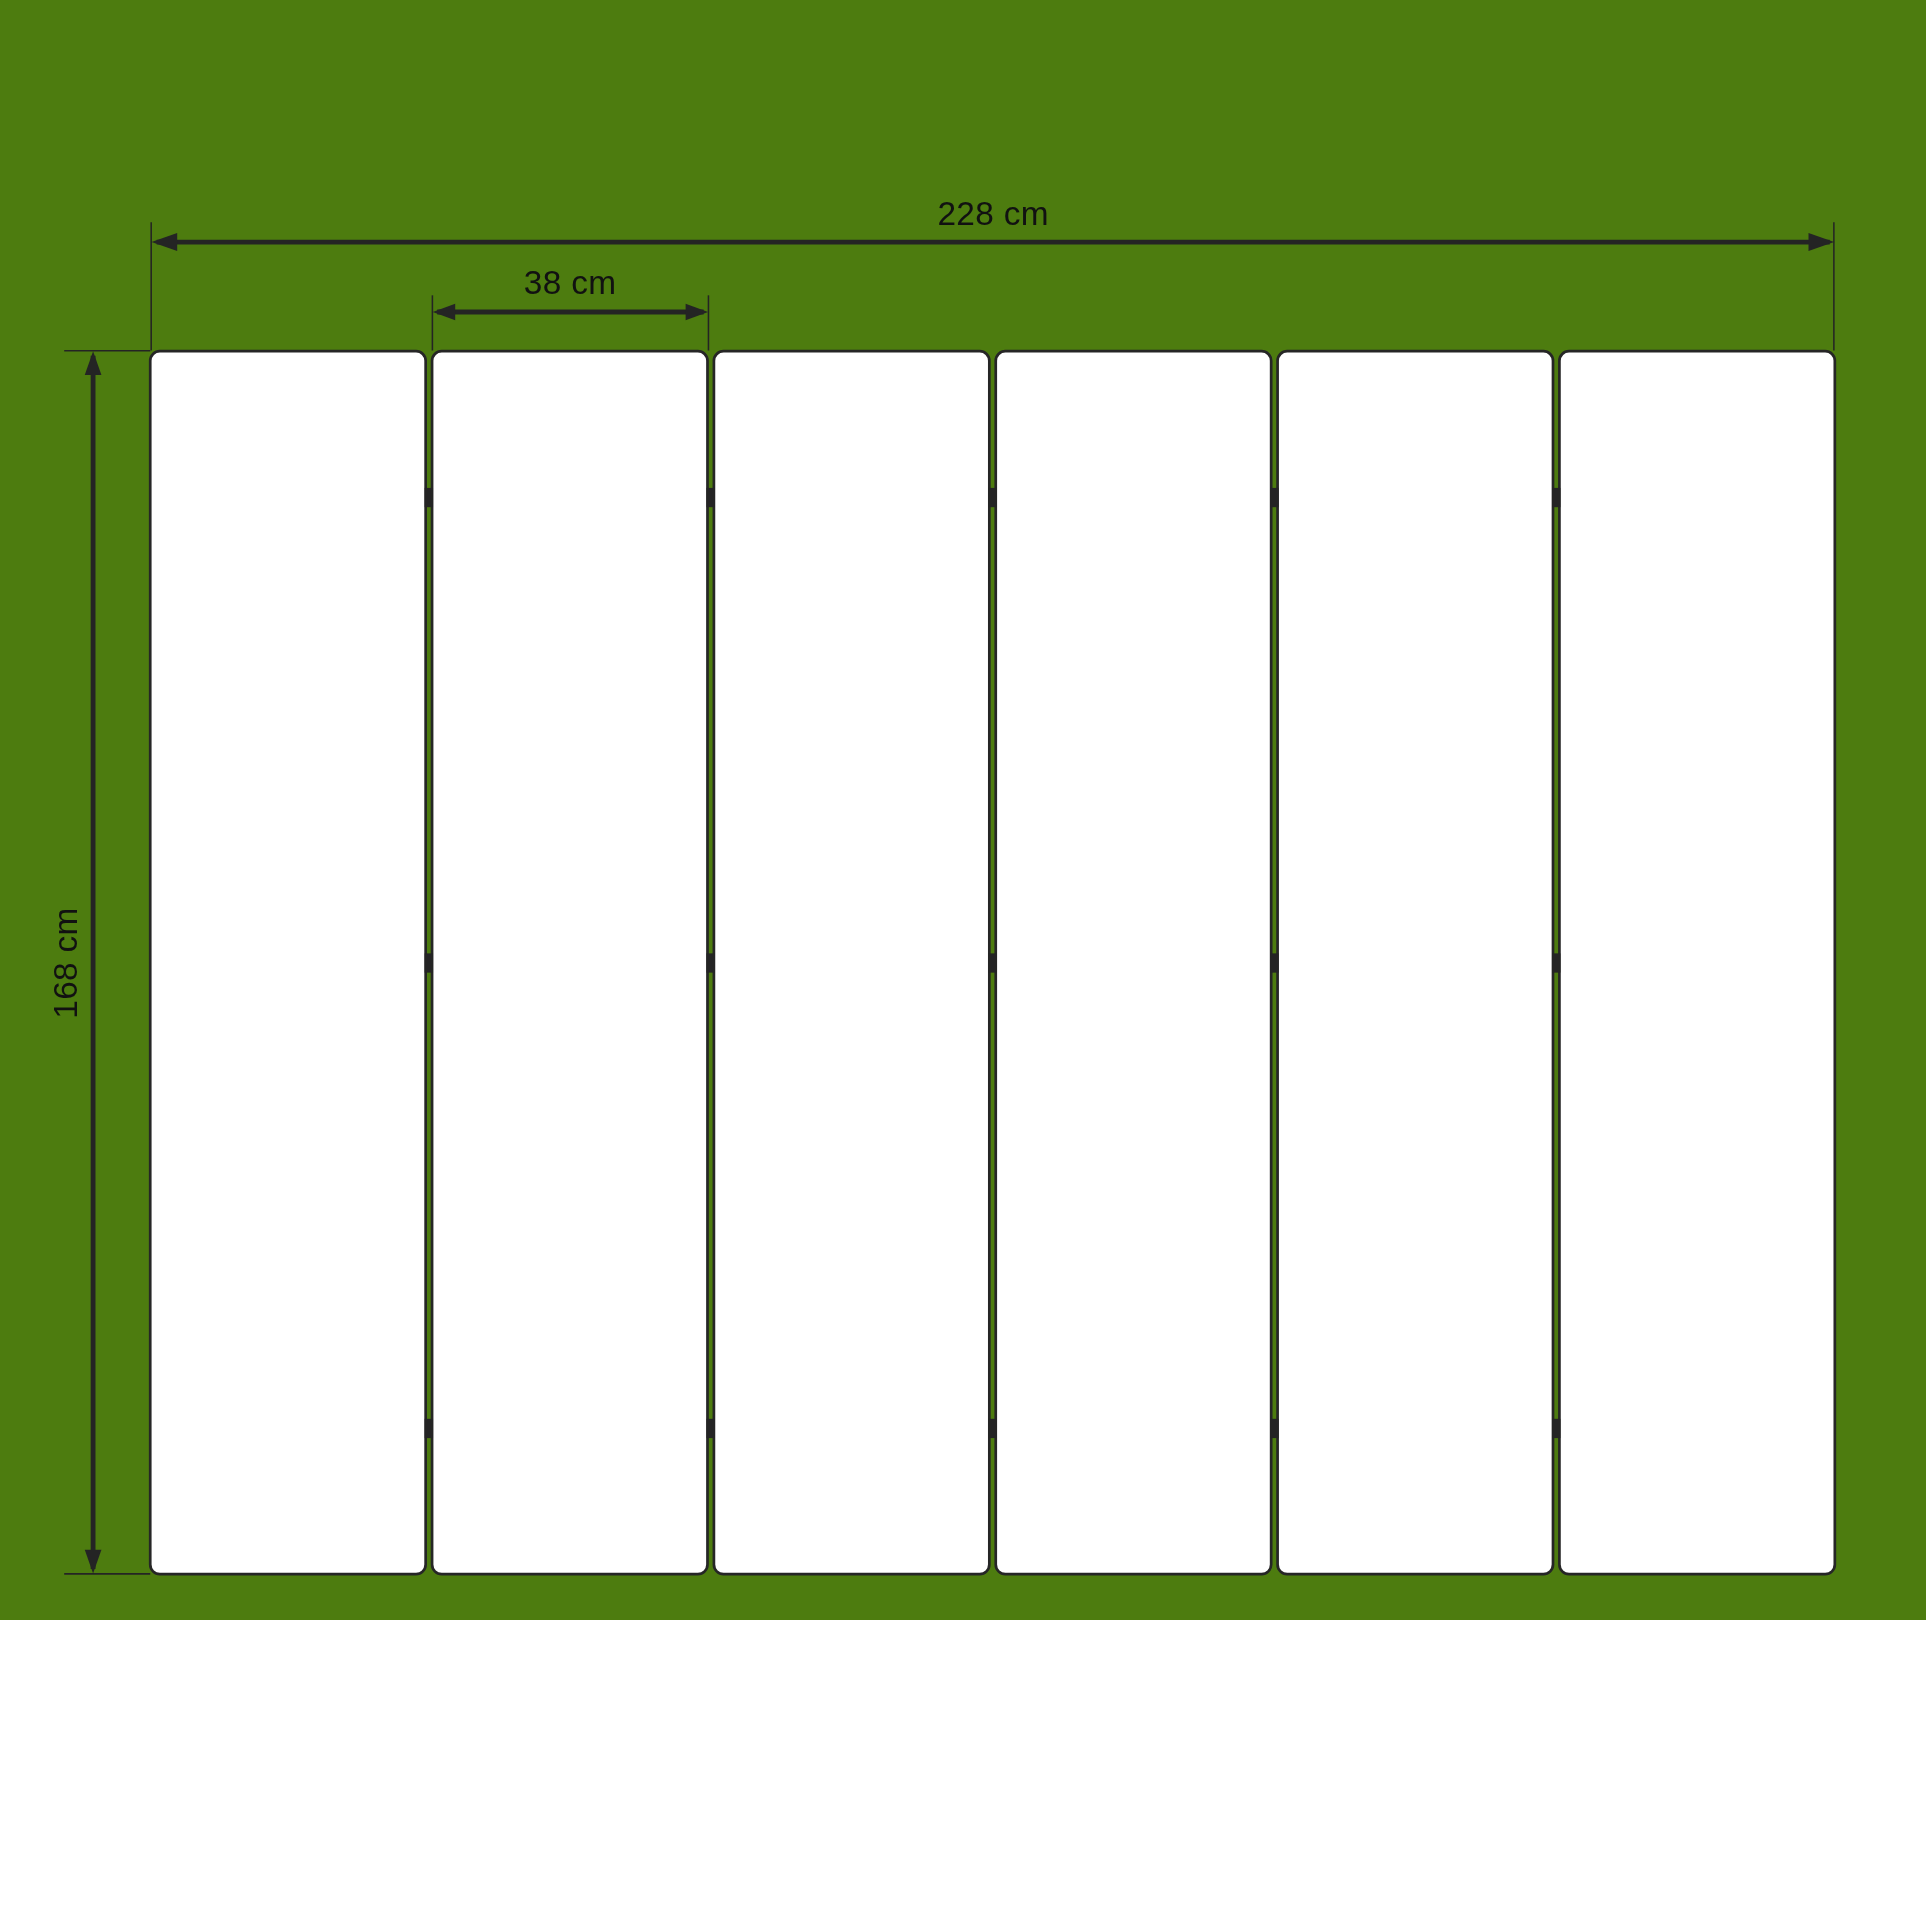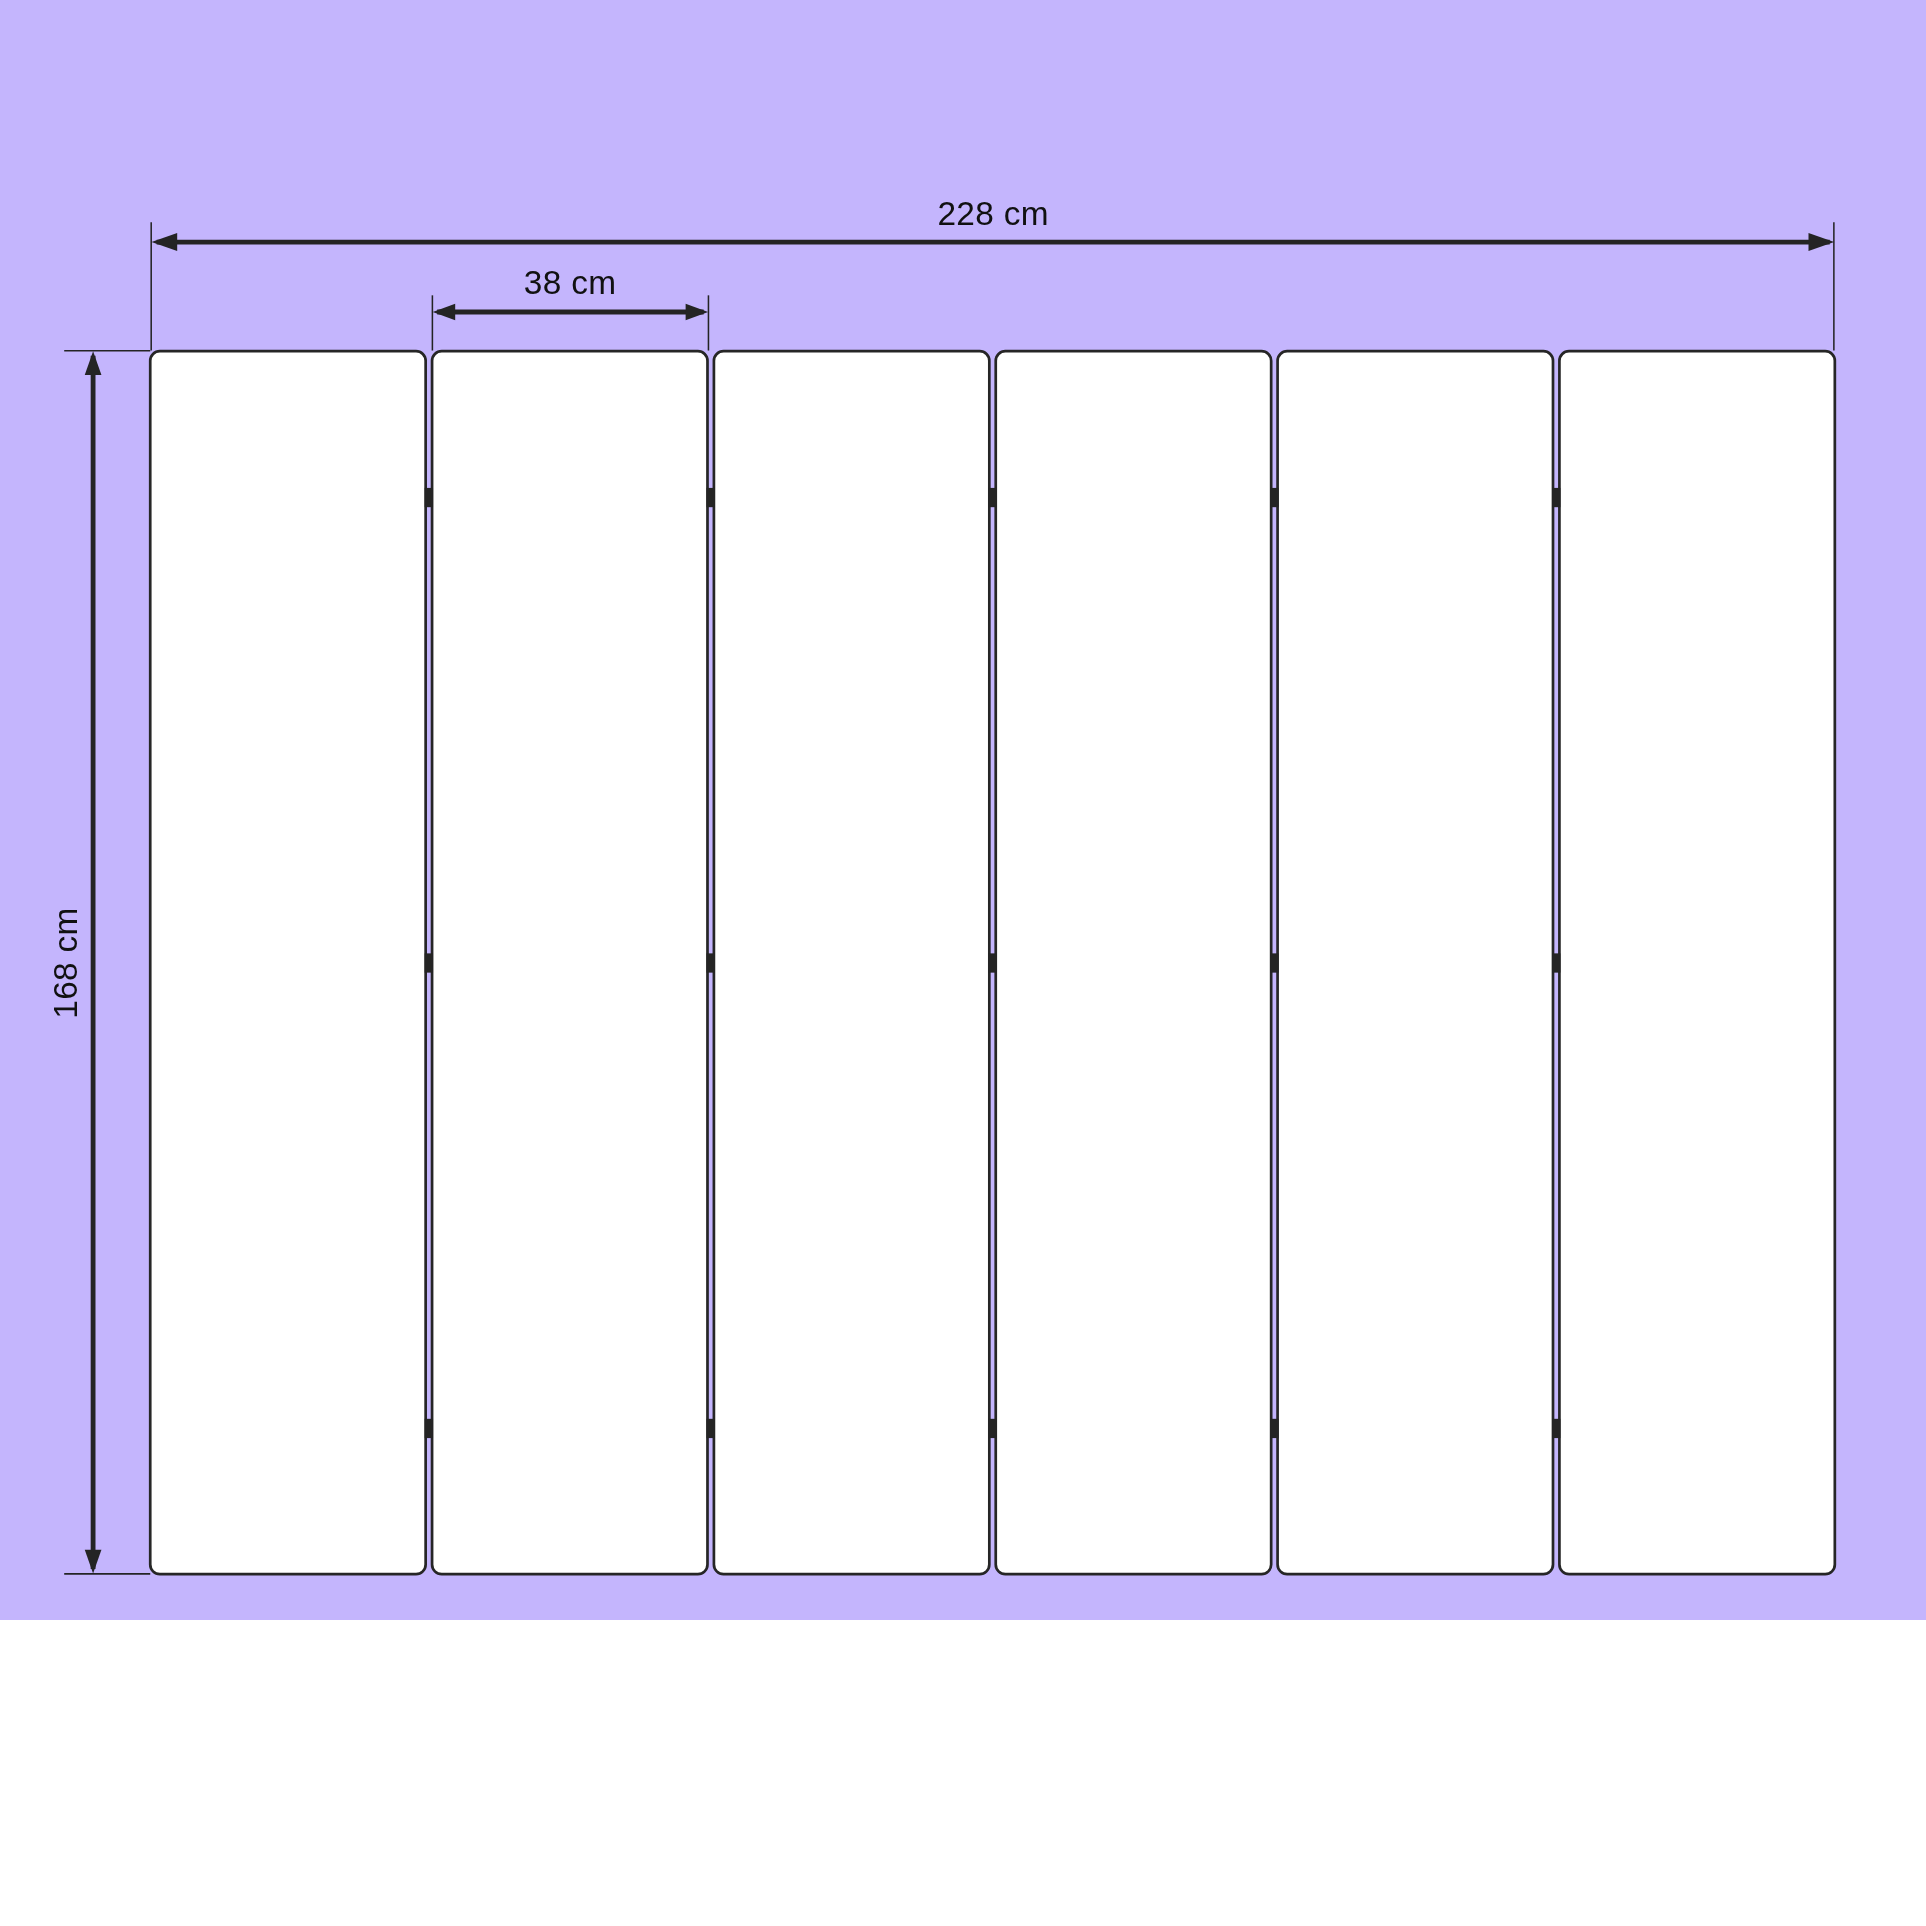--- a/index.html
+++ b/index.html
@@ -6,21 +6,21 @@
     margin: 0;
     padding: 0;
     width: 1926px;
     height: 1926px;
     background: #ffffff;
   }
   .stage {
     position: relative;
     width: 1926px;
     height: 1620px;
-    background: #c4b5fd;
+    background: #4d7c0f;
   }
   svg {
     display: block;
   }
   .dim-label {
     font-family: "Liberation Sans", "DejaVu Sans", sans-serif;
     font-size: 52px;
     font-weight: 400;
     letter-spacing: 0.5px;
     fill: #111111;

